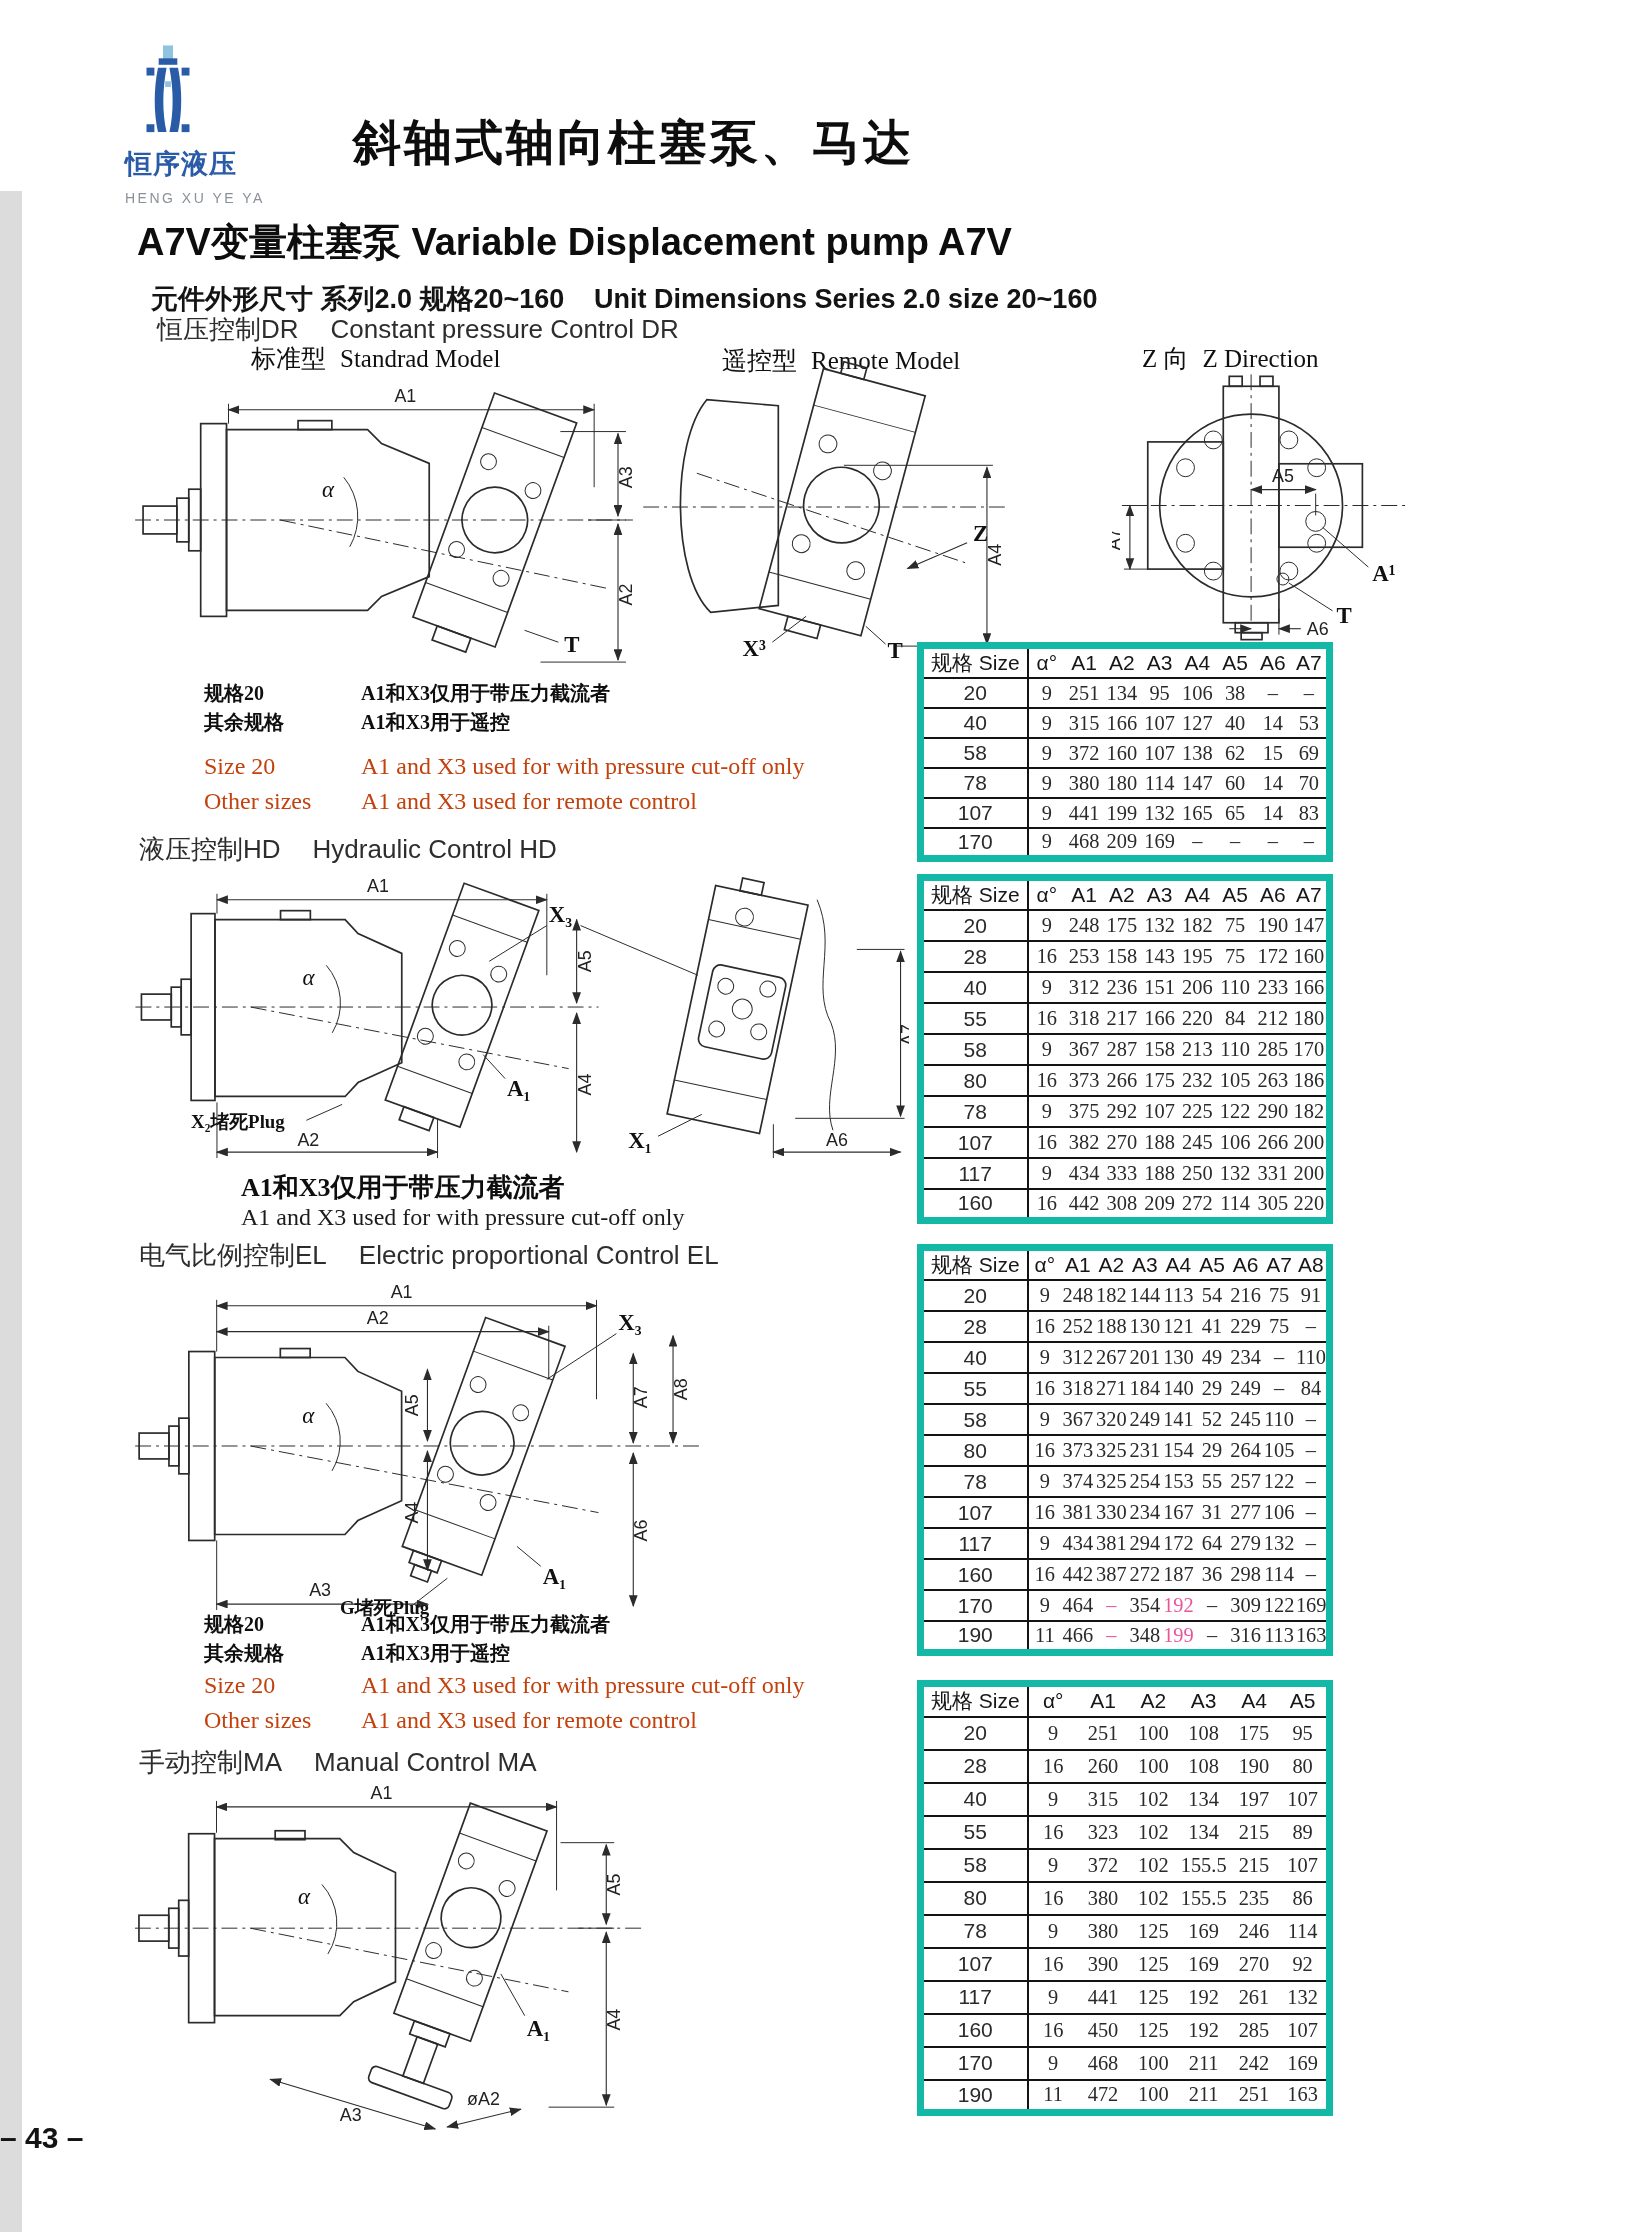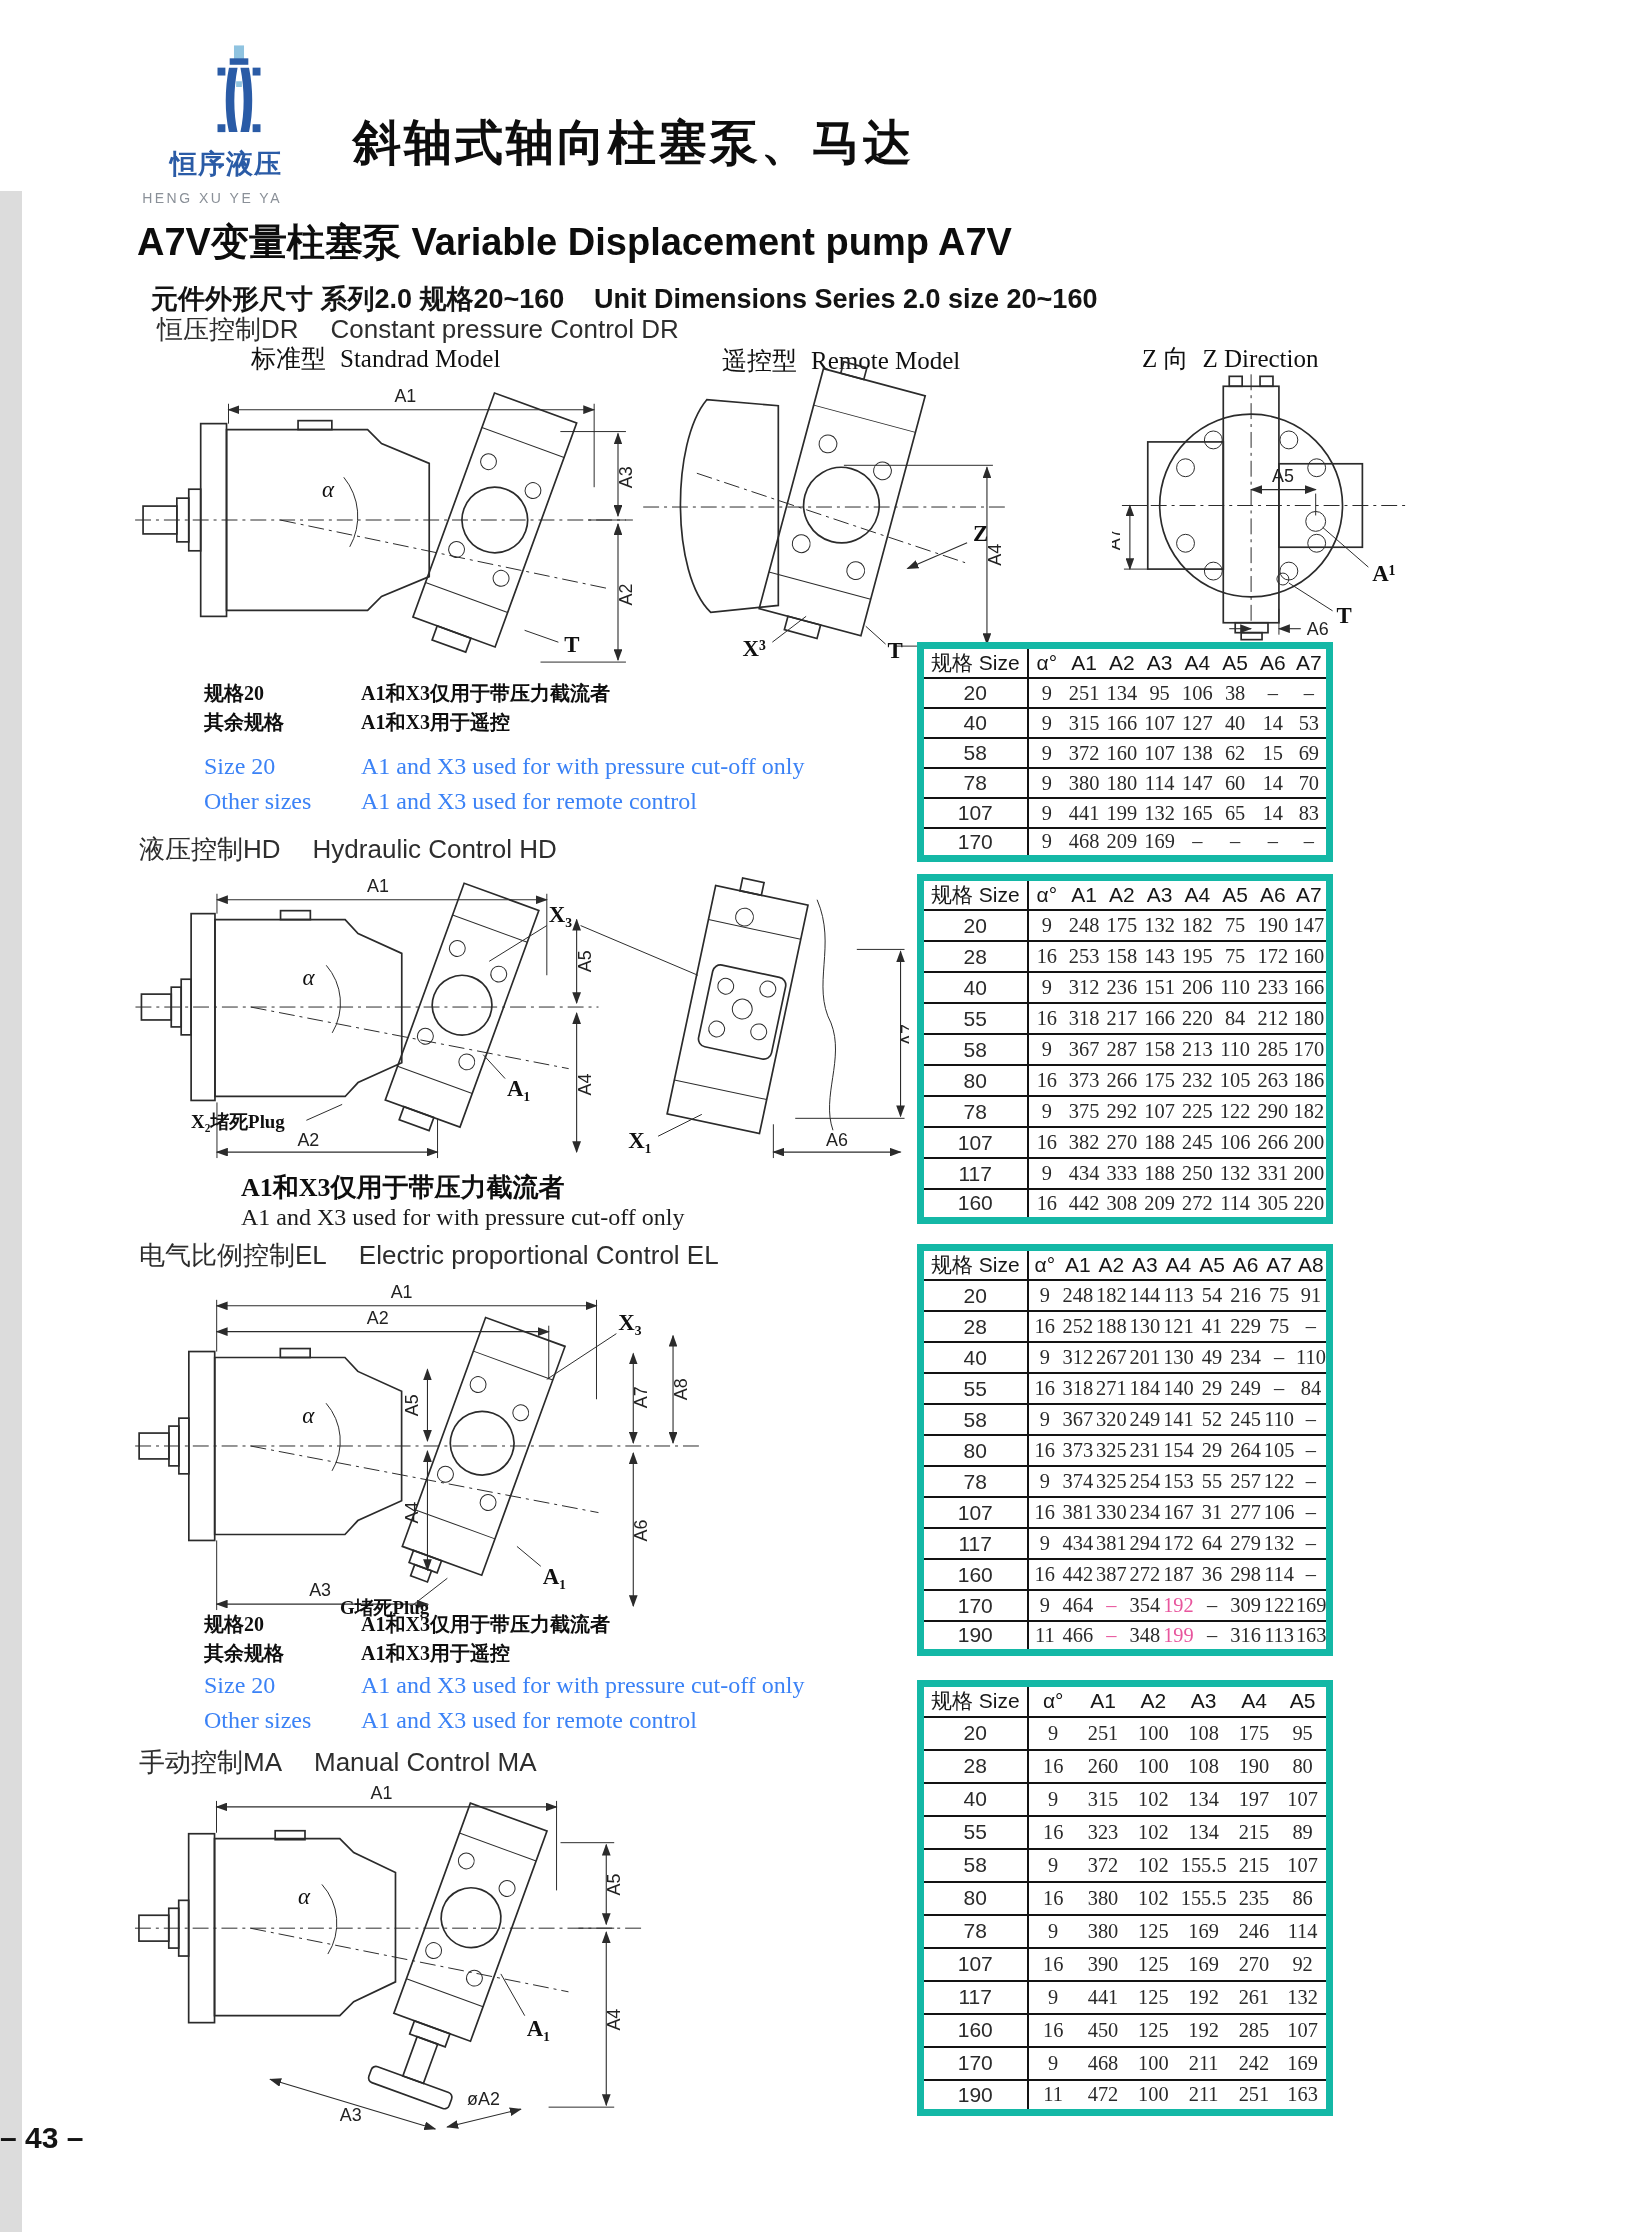--- a/index.html
+++ b/index.html
@@ -1,33 +1,33 @@
 <!DOCTYPE html>
 <html><head>
 <meta charset="utf-8">
 <style>
 *{margin:0;padding:0;box-sizing:border-box}
 body{background:#9a9a9a}
 .page{position:relative;width:1646px;height:2233px;background:#ffffff;font-family:"Liberation Sans",sans-serif;color:#1a1a1a;overflow:hidden;margin:0 auto}
 .abs{position:absolute}
 .left-strip{left:0;top:191px;width:22px;height:2042px;background:#dcdcdc}
-.logo{left:125px;top:44px;width:157px;text-align:right}
+.logo{left:125px;top:44px;width:157px;text-align:left}
 .logo-cn{font-size:27px;font-weight:bold;color:#2a5ba6;letter-spacing:1px;margin-top:2px}
 .logo-en{font-size:14px;color:#8a9098;letter-spacing:2.5px;margin-top:8px}
 .main-title{left:353px;top:111px;font-size:48px;font-weight:bold;letter-spacing:3px;color:#0d0d0d}
 .product-title{left:137px;top:217px;font-size:38px;font-weight:bold;color:#0d0d0d}
 .subtitle{left:151px;top:281px;font-size:27px;font-weight:bold;color:#141414}
 .sec-heading{font-size:26px;color:#2d2d2d}
 .sec-heading .en{margin-left:32px}
 .caption{font-family:"Liberation Serif",serif;font-size:25px;color:#101010}
 .caption .en{margin-left:14px}
 .note .nrow{display:flex;line-height:1.45}
 .note .nlabel{width:157px;flex:none}
 .note .cnb{font-family:"Liberation Serif",serif;font-weight:bold;font-size:20px;color:#0e0e0e}
-.note .enr{font-family:"Liberation Serif",serif;font-size:24px;color:#3b82f6}
+.note .enr{font-family:"Liberation Serif",serif;font-size:24px;color:#c2410c}
 .note .gap{height:12px}
 .hd-note-cn{font-family:"Liberation Serif",serif;font-weight:bold;font-size:26px;color:#0e0e0e}
 .hd-note-en{font-family:"Liberation Serif",serif;font-size:24px;color:#1c1c1c}
 table.tbl{border-collapse:collapse;table-layout:fixed;width:416px;border:7px solid #14b8a6;background:#fff}
 .tbl th{font-family:"Liberation Sans",sans-serif;font-size:21px;font-weight:normal;color:#161616}
 .tbl td{font-family:"Liberation Serif",serif;font-size:20.4px;color:#2a2a2a}
 .tbl th,.tbl td{border-top:2.4px solid #131313;border-bottom:2.4px solid #131313;text-align:center;vertical-align:middle;padding:0}
 .tbl th:first-child,.tbl td:first-child{border-right:2.6px solid #131313;width:107px;font-family:"Liberation Sans",sans-serif;font-size:21px}
 .t-dr th,.t-dr td{height:30px}
 .t-hd th,.t-hd td{height:31px}

